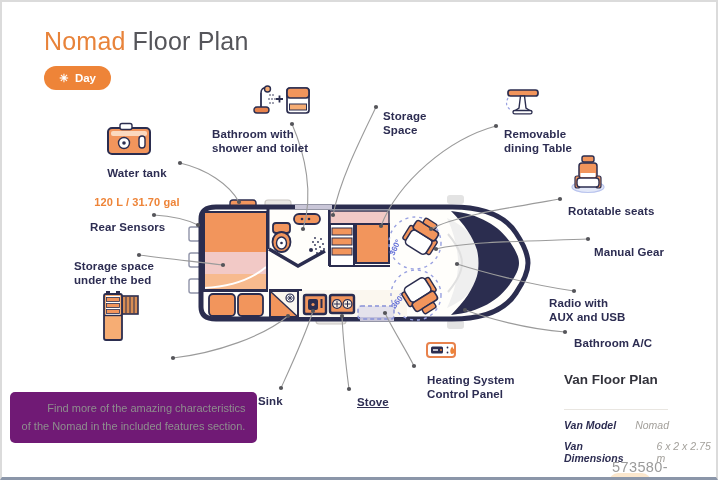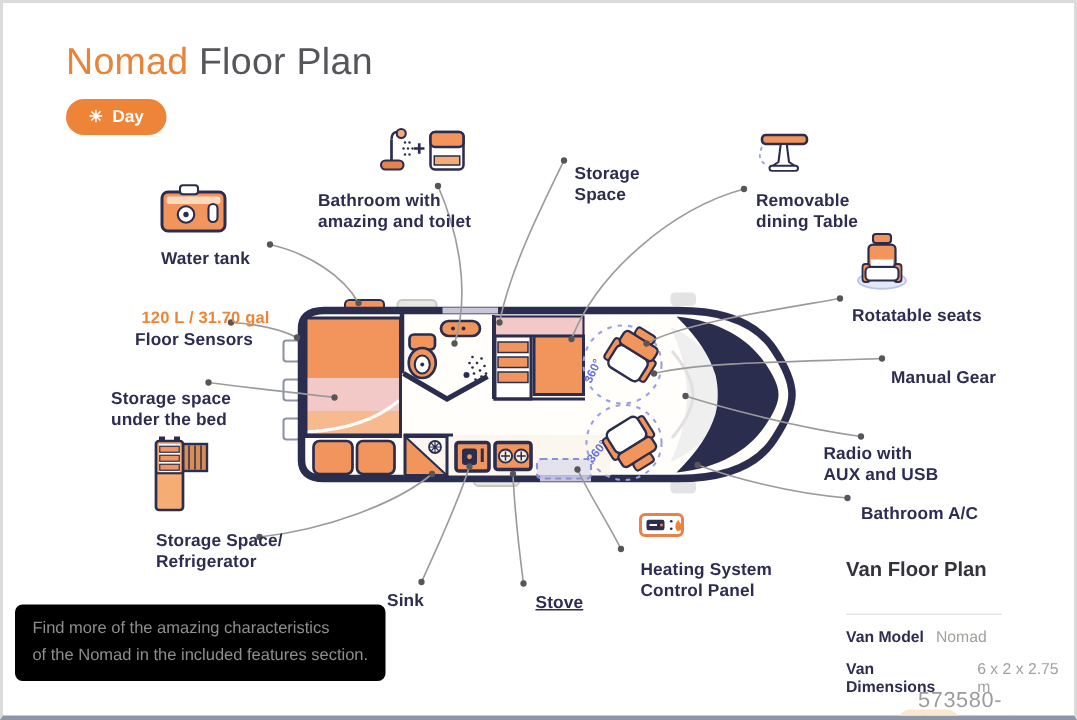--- a/index.html
+++ b/index.html
@@ -17,33 +17,33 @@
     background:#EE8438;border:none;border-radius:13px;color:#fff;
     font-family:"Liberation Sans",sans-serif;font-size:11.5px;font-weight:700;
     display:inline-flex;align-items:center;gap:6px;cursor:pointer;
   }
   .toggle .sun{font-size:11px;line-height:1;}
   svg.overlay{position:absolute;left:0;top:0;}
   .callout{
     position:absolute;font-weight:700;font-size:11.5px;color:#2D2D52;
     line-height:1.16;white-space:pre-line;letter-spacing:.1px;
   }
-  .callout .value{color:#EE8438;font-size:11px;margin-top:12px;font-weight:700;}
+  .callout .value{color:#EE8438;font-size:11px;margin-top:2px;font-weight:700;}
   .callout.center{text-align:center;}
   .note{
-    position:absolute;left:8px;top:401px;width:247px;height:51px;
-    background:#000000;border-radius:5px;display:flex;align-items:center;justify-content:center;
-    text-align:left;color:#8E8E8E;font-size:11px;line-height:1.55;white-space:pre-line;
+    position:absolute;left:8px;top:390px;width:247px;height:51px;
+    background:#701a75;border-radius:5px;display:flex;align-items:center;justify-content:center;
+    text-align:right;color:#8E8E8E;font-size:11px;line-height:1.55;white-space:pre-line;
   }
   .panel{position:absolute;left:562px;top:370px;width:152px;}
   .panel .panel-title{
     font-size:13.5px;font-weight:700;color:#33333C;
     padding-bottom:22px;border-bottom:1px solid #E9E6E1;width:104px;
   }
-  .panel .row{display:flex;align-items:center;gap:8px;margin-top:9px;}
+  .panel .row{display:flex;align-items:center;gap:19px;margin-top:9px;font-style:italic;}
   .panel .row .lbl{font-size:10.5px;font-weight:700;color:#2D2D52;}
   .panel .row .val{font-size:10.5px;color:#A3A09B;}
   .badge{
     background:#FBE7CD;color:#EC9447;border-radius:9px;
     padding:6px 9px;font-size:9px;font-weight:700;
   }
   .watermark{position:absolute;left:610px;top:457px;font-size:14.5px;color:#9B9B9B;letter-spacing:.4px;}
 </style>
 </head>
 <body>
@@ -291,60 +291,55 @@
     </g>
   </svg>
 
   <div class="callout center" style="left:90px;top:152px;width:90px;">
     <div>Water tank</div>
     <div class="value">120 L / 31.70 gal</div>
   </div>
 
   <div class="callout" style="left:210px;top:113px;">
     <div>Bathroom with
-amazing and toilet</div>
+shower and toilet</div>
   </div>
 
   <div class="callout" style="left:381px;top:95px;">
     <div>Storage
 Space</div>
   </div>
 
   <div class="callout" style="left:502px;top:113px;">
     <div>Removable
 dining Table</div>
   </div>
 
   <div class="callout" style="left:88px;top:206px;">
-    <div>Floor Sensors</div>
+    <div>Rear Sensors</div>
   </div>
 
   <div class="callout" style="left:566px;top:190px;">
     <div>Rotatable seats</div>
   </div>
 
   <div class="callout" style="left:72px;top:245px;">
     <div>Storage space
 under the bed</div>
   </div>
 
   <div class="callout" style="left:592px;top:231px;">
     <div>Manual Gear</div>
   </div>
 
   <div class="callout" style="left:547px;top:282px;">
     <div>Radio with
 AUX and USB</div>
   </div>
 
-  <div class="callout" style="left:102px;top:340px;">
-    <div>Storage Space/
-Refrigerator</div>
-    <div class="value">80 L / 1.76 gal</div>
-  </div>
 
   <div class="callout" style="left:572px;top:322px;">
     <div>Bathroom A/C</div>
   </div>
 
   <div class="callout" style="left:256px;top:380px;">
     <div>Sink</div>
   </div>
 
   <div class="callout" style="left:355px;top:381px;text-decoration:underline;">

